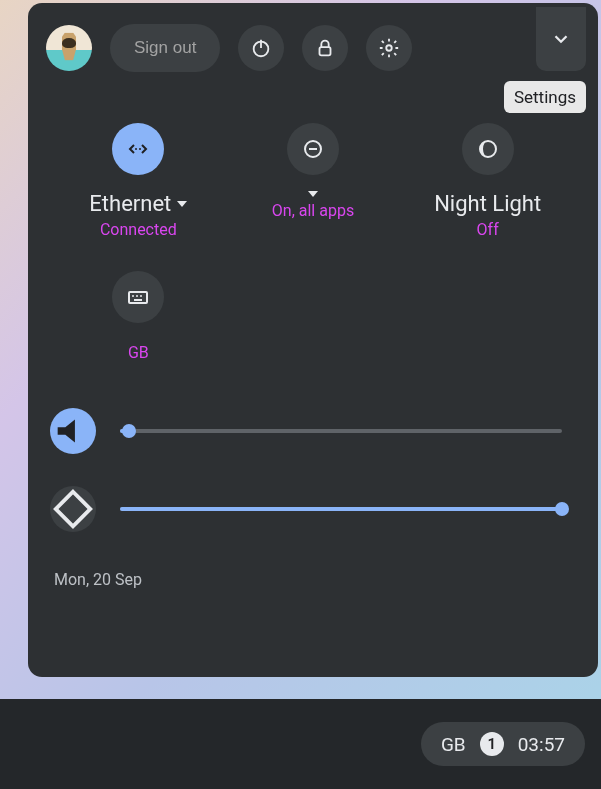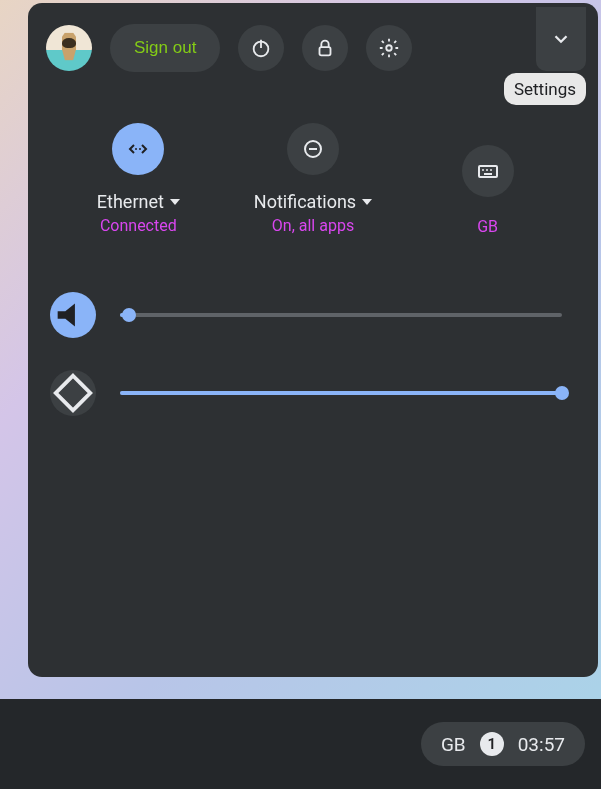--- a/index.html
+++ b/index.html
@@ -55,21 +55,21 @@
     left: 50%;
     top: 28%;
     transform: translateX(-50%);
     width: 14px;
     height: 10px;
     background: #3a2e1f;
     border-radius: 50% 50% 40% 40%;
   }
   .signout {
     background: #3c4043;
-    color: #84cc16;
+    color: #a3a3a3;
     border: none;
     border-radius: 26px;
     padding: 14px 24px;
     font-size: 17px;
     cursor: pointer;
   }
   .icon-btn {
     width: 46px;
     height: 46px;
     border-radius: 50%;
@@ -94,22 +94,22 @@
     margin-right: -6px;
     margin-left: auto;
   }
   .collapse-btn svg { width: 22px; height: 22px; stroke: #e8eaed; fill: none; stroke-width: 2.5; }
   .tooltip {
     position: absolute;
     background: #e8e8e8;
     color: #202124;
     font-size: 17px;
     padding: 6px 10px;
-    border-radius: 12px;
-    top: 52px;
+    border-radius: 6px;
+    top: 60px;
     right: -6px;
   }
   .tiles {
     display: grid;
     grid-template-columns: repeat(3, 1fr);
     gap: 10px;
     margin: 48px 10px 0 10px;
   }
   .tile {
     display: flex;
@@ -124,21 +124,21 @@
     background: #3c4043;
     display: flex;
     align-items: center;
     justify-content: center;
     margin-bottom: 16px;
     cursor: pointer;
   }
   .tile-icon.active { background: #8ab4f8; }
   .tile-icon svg { width: 24px; height: 24px; }
   .tile-label {
-    font-size: 18px;
+    font-size: 22px;
     color: #e8eaed;
     display: flex;
     align-items: center;
     gap: 6px;
     cursor: pointer;
     justify-content: flex-end;
   }
   .tile-sub { font-size: 16px; color: #d946ef; margin-top: 4px; }
   .caret {
     width: 0;
@@ -284,26 +284,37 @@
     </div>
 
     <div class="tile">
       <div class="tile-icon">
         <svg viewBox="0 0 24 24" fill="none" stroke="#e8eaed" stroke-width="2">
             <circle cx="12" cy="12" r="8"></circle>
             <line x1="8" y1="12" x2="16" y2="12"></line>
           </svg>
       </div>
       <div class="tile-label">
-        <span>Notifications</span>
         <span class="caret"></span>
       </div>
       <div class="tile-sub">On, all apps</div>
     </div>
 
+    <div class="tile">
+      <div class="tile-icon">
+        <svg viewBox="0 0 24 24" fill="none" stroke="#e8eaed" stroke-width="2">
+            <circle cx="12" cy="12" r="8"></circle>
+            <path d="M12 4 a8 8 0 0 0 0 16 a5 8 0 0 1 0 -16" fill="#e8eaed" stroke="none"></path>
+          </svg>
+      </div>
+      <div class="tile-label">
+        <span>Night Light</span>
+      </div>
+      <div class="tile-sub">Off</div>
+    </div>
 
     <div class="tile" style="margin-top:22px;">
       <div class="tile-icon">
         <svg viewBox="0 0 24 24" fill="none" stroke="#e8eaed" stroke-width="2">
             <rect x="3" y="7" width="18" height="11" rx="1"></rect>
             <line x1="7" y1="11" x2="7" y2="11" stroke-linecap="round"></line>
             <line x1="11" y1="11" x2="11" y2="11" stroke-linecap="round"></line>
             <line x1="15" y1="11" x2="15" y2="11" stroke-linecap="round"></line>
             <line x1="8" y1="15" x2="16" y2="15"></line>
           </svg>
@@ -331,20 +342,21 @@
       <svg viewBox="0 0 24 24" fill="none" stroke="#e8eaed" stroke-width="2">
           <polygon points="12 3 16 7 21 12 16 17 12 21 8 17 3 12 8 7"></polygon>
         </svg>
     </div>
     <div class="slider">
       <div class="slider-fill" style="width:100%"></div>
       <div class="slider-thumb" style="left:100%"></div>
     </div>
   </div>
 
+  <div class="date">Mon, 20 Sep</div>
 </div>
 
 <div class="shelf">
   <div class="shelf-status">
     <span>GB</span>
     <span class="badge">1</span>
     <span>03:57</span>
   </div>
 </div>
 

